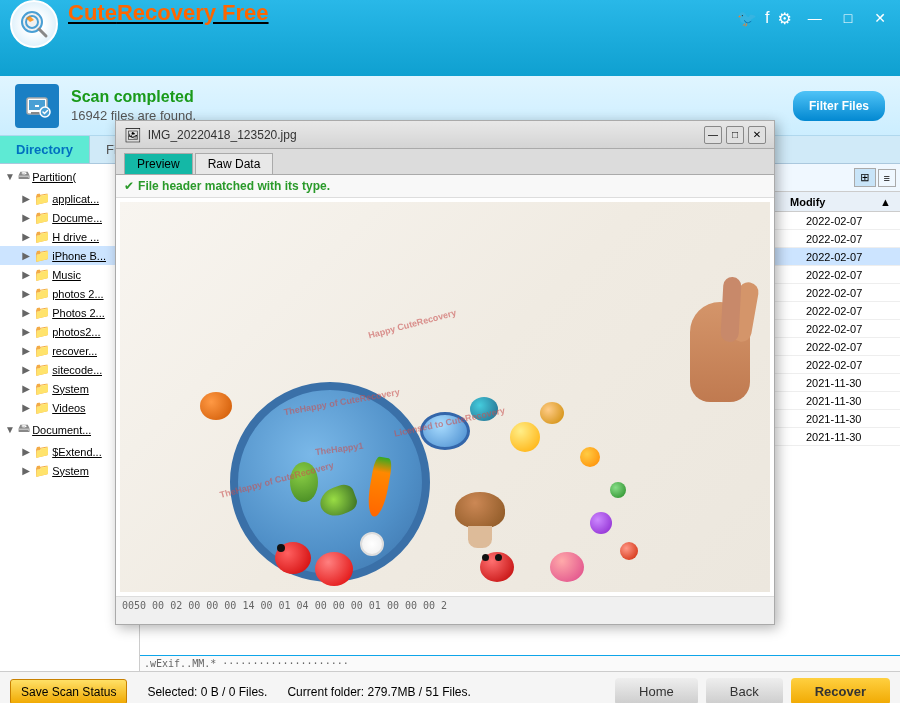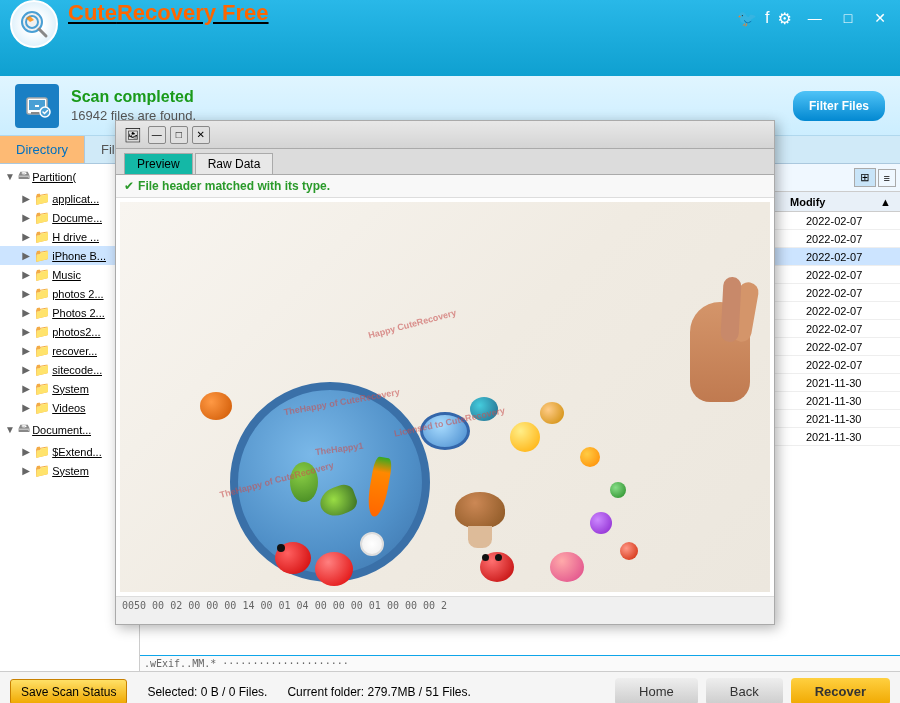--- a/index.html
+++ b/index.html
@@ -79,22 +79,22 @@
       border-bottom: 1px solid #aac8de;
     }
     .tab {
       padding: 4px 16px;
       cursor: pointer;
       font-size: 13px;
       display: flex; align-items: center;
       border-right: 1px solid #aac8de;
     }
     .tab.active {
-      background: #fdba74;
-      font-weight: normal;
+      background: #5eead4;
+      font-weight: bold;
       color: #0070c0;
     }
     .tab:not(.active) { color: #555; }
 
     
     .left-panel {
       width: 140px;
       border-right: 1px solid #ccc;
       overflow-y: auto;
       overflow-x: hidden;
@@ -561,20 +561,21 @@
   
   
   
 </div>
 
 <div class="modal-overlay">
   <div class="modal-dialog">
 
     <div class="modal-titlebar">
       <span class="modal-title-icon">🖼</span>
+      <span class="modal-title-text">IMG_20220418_123520.jpg</span>
       <div class="modal-win-btns">
         <div class="modal-win-btn">—</div>
         <div class="modal-win-btn">□</div>
         <div class="modal-win-btn">✕</div>
       </div>
     </div>
 
     <div class="modal-tabs">
       <div class="modal-tab active">
         <span>Preview</span>

